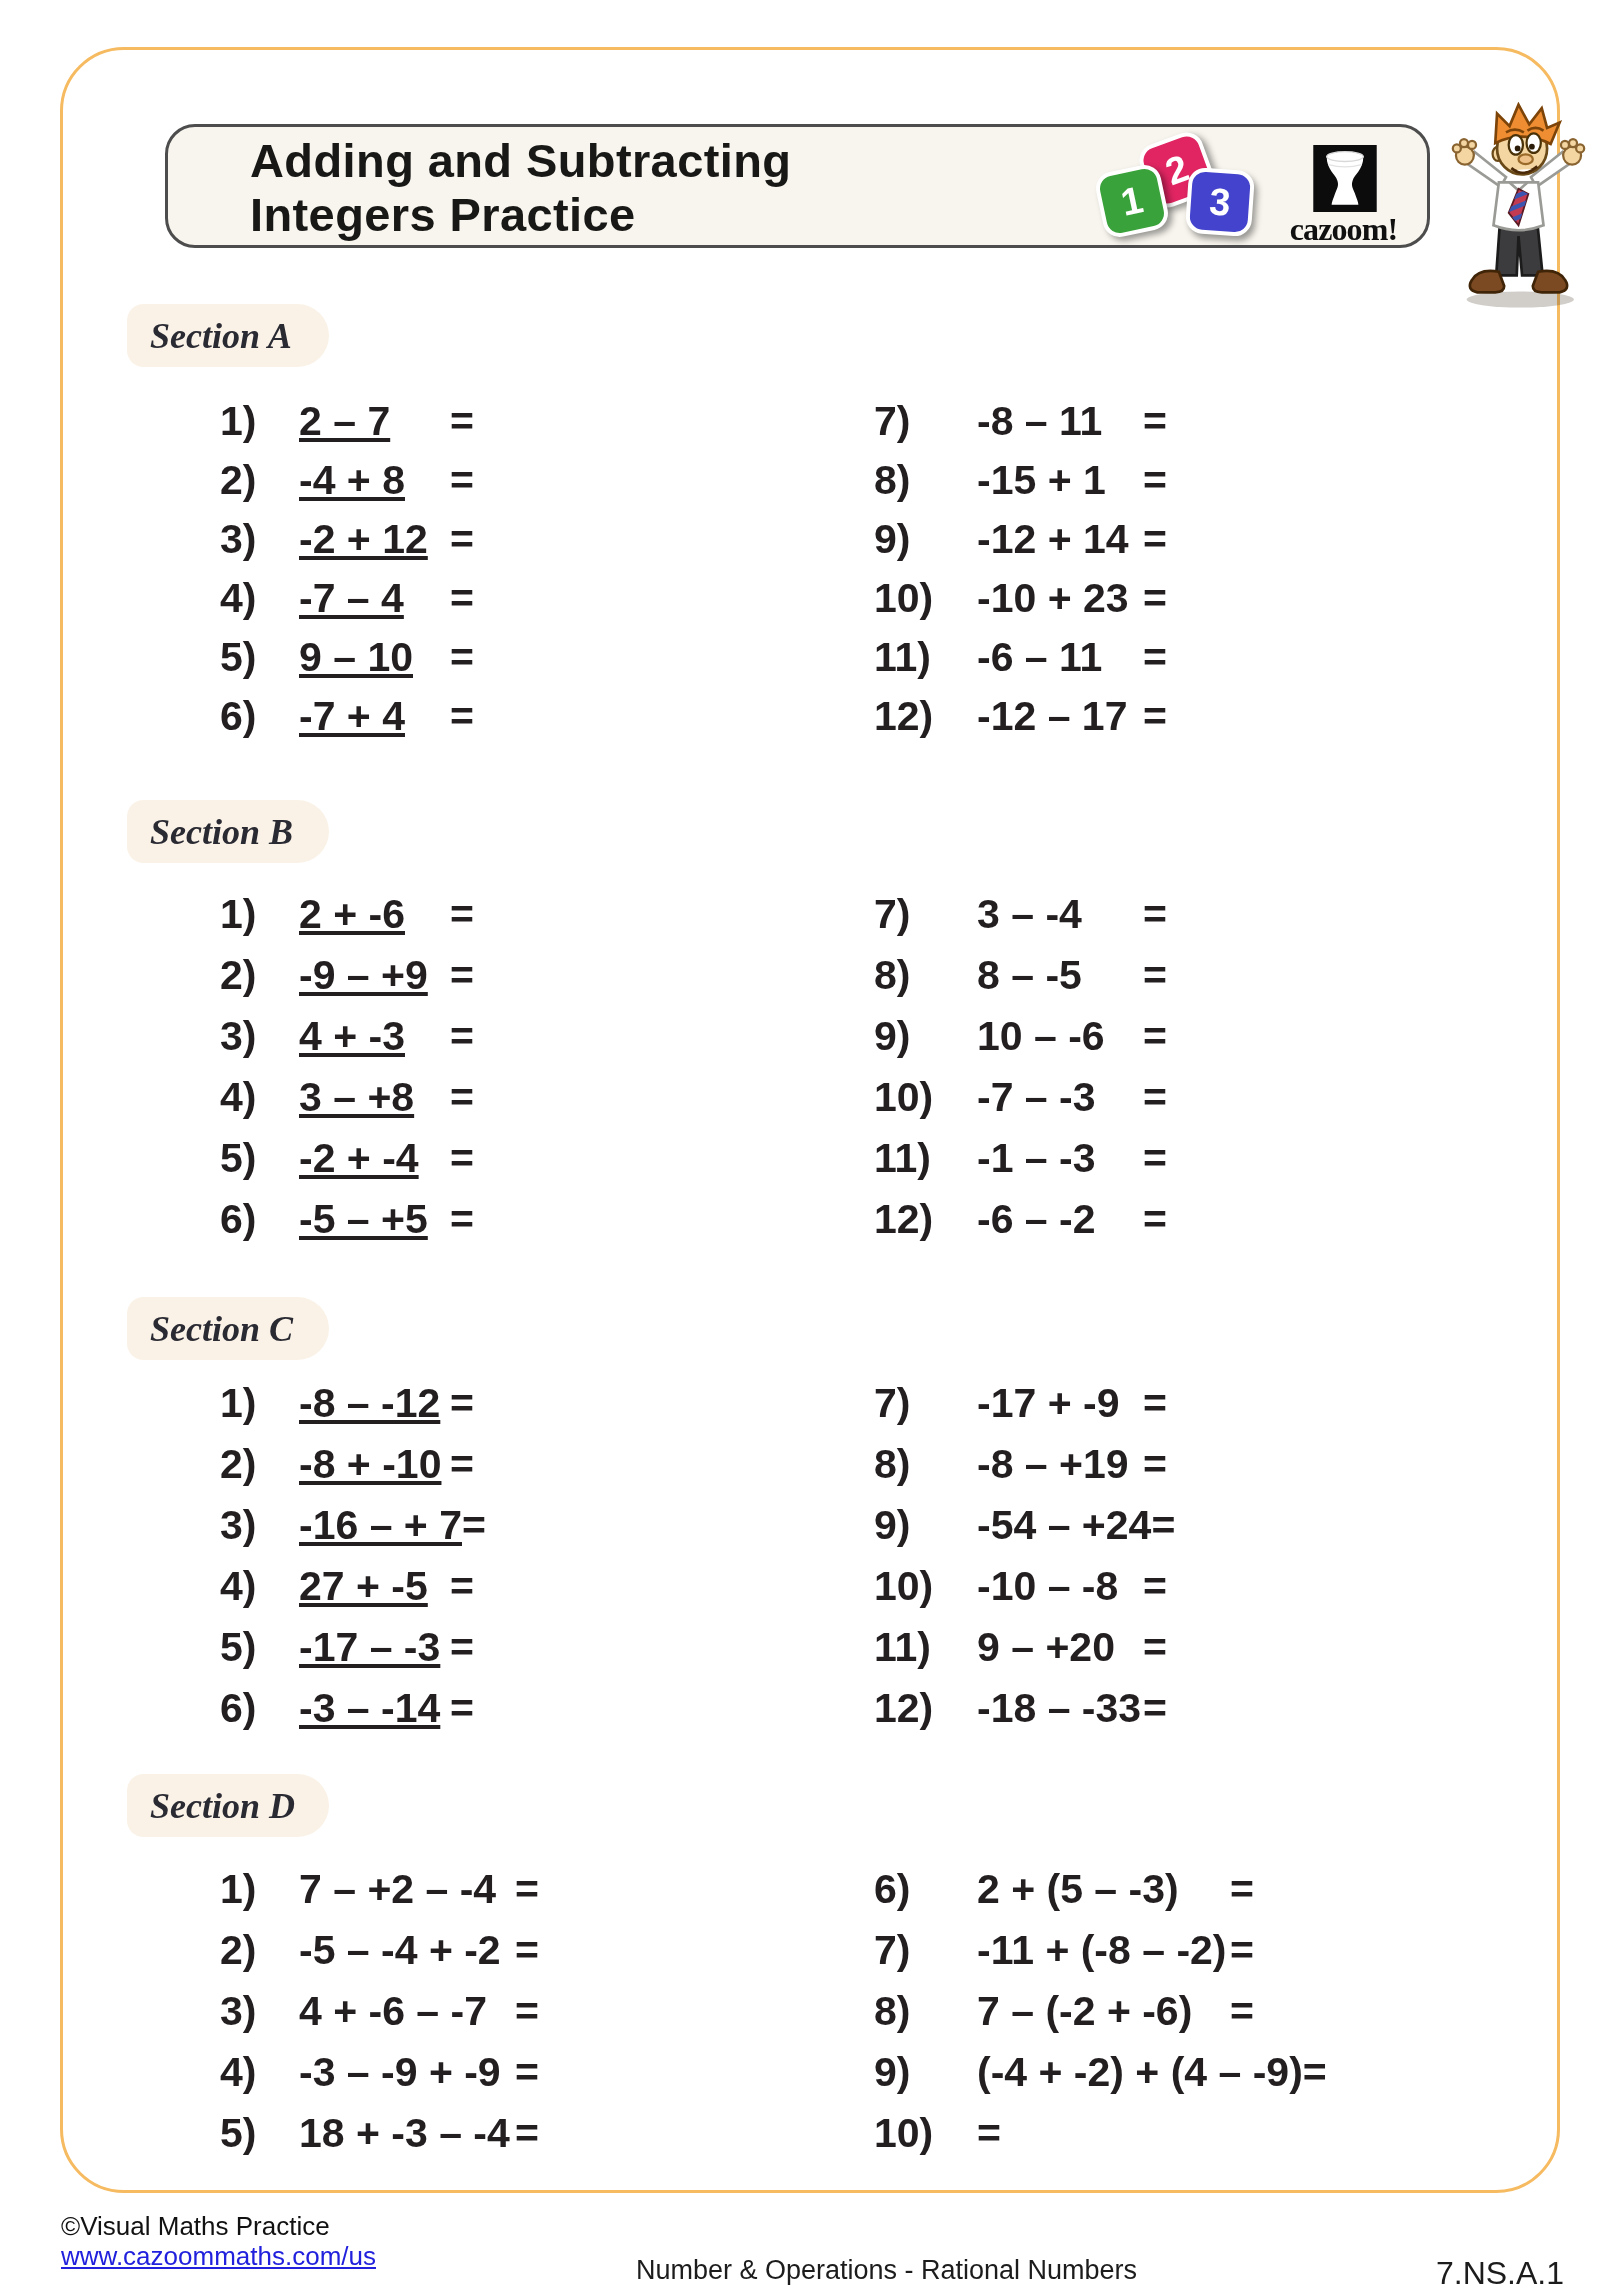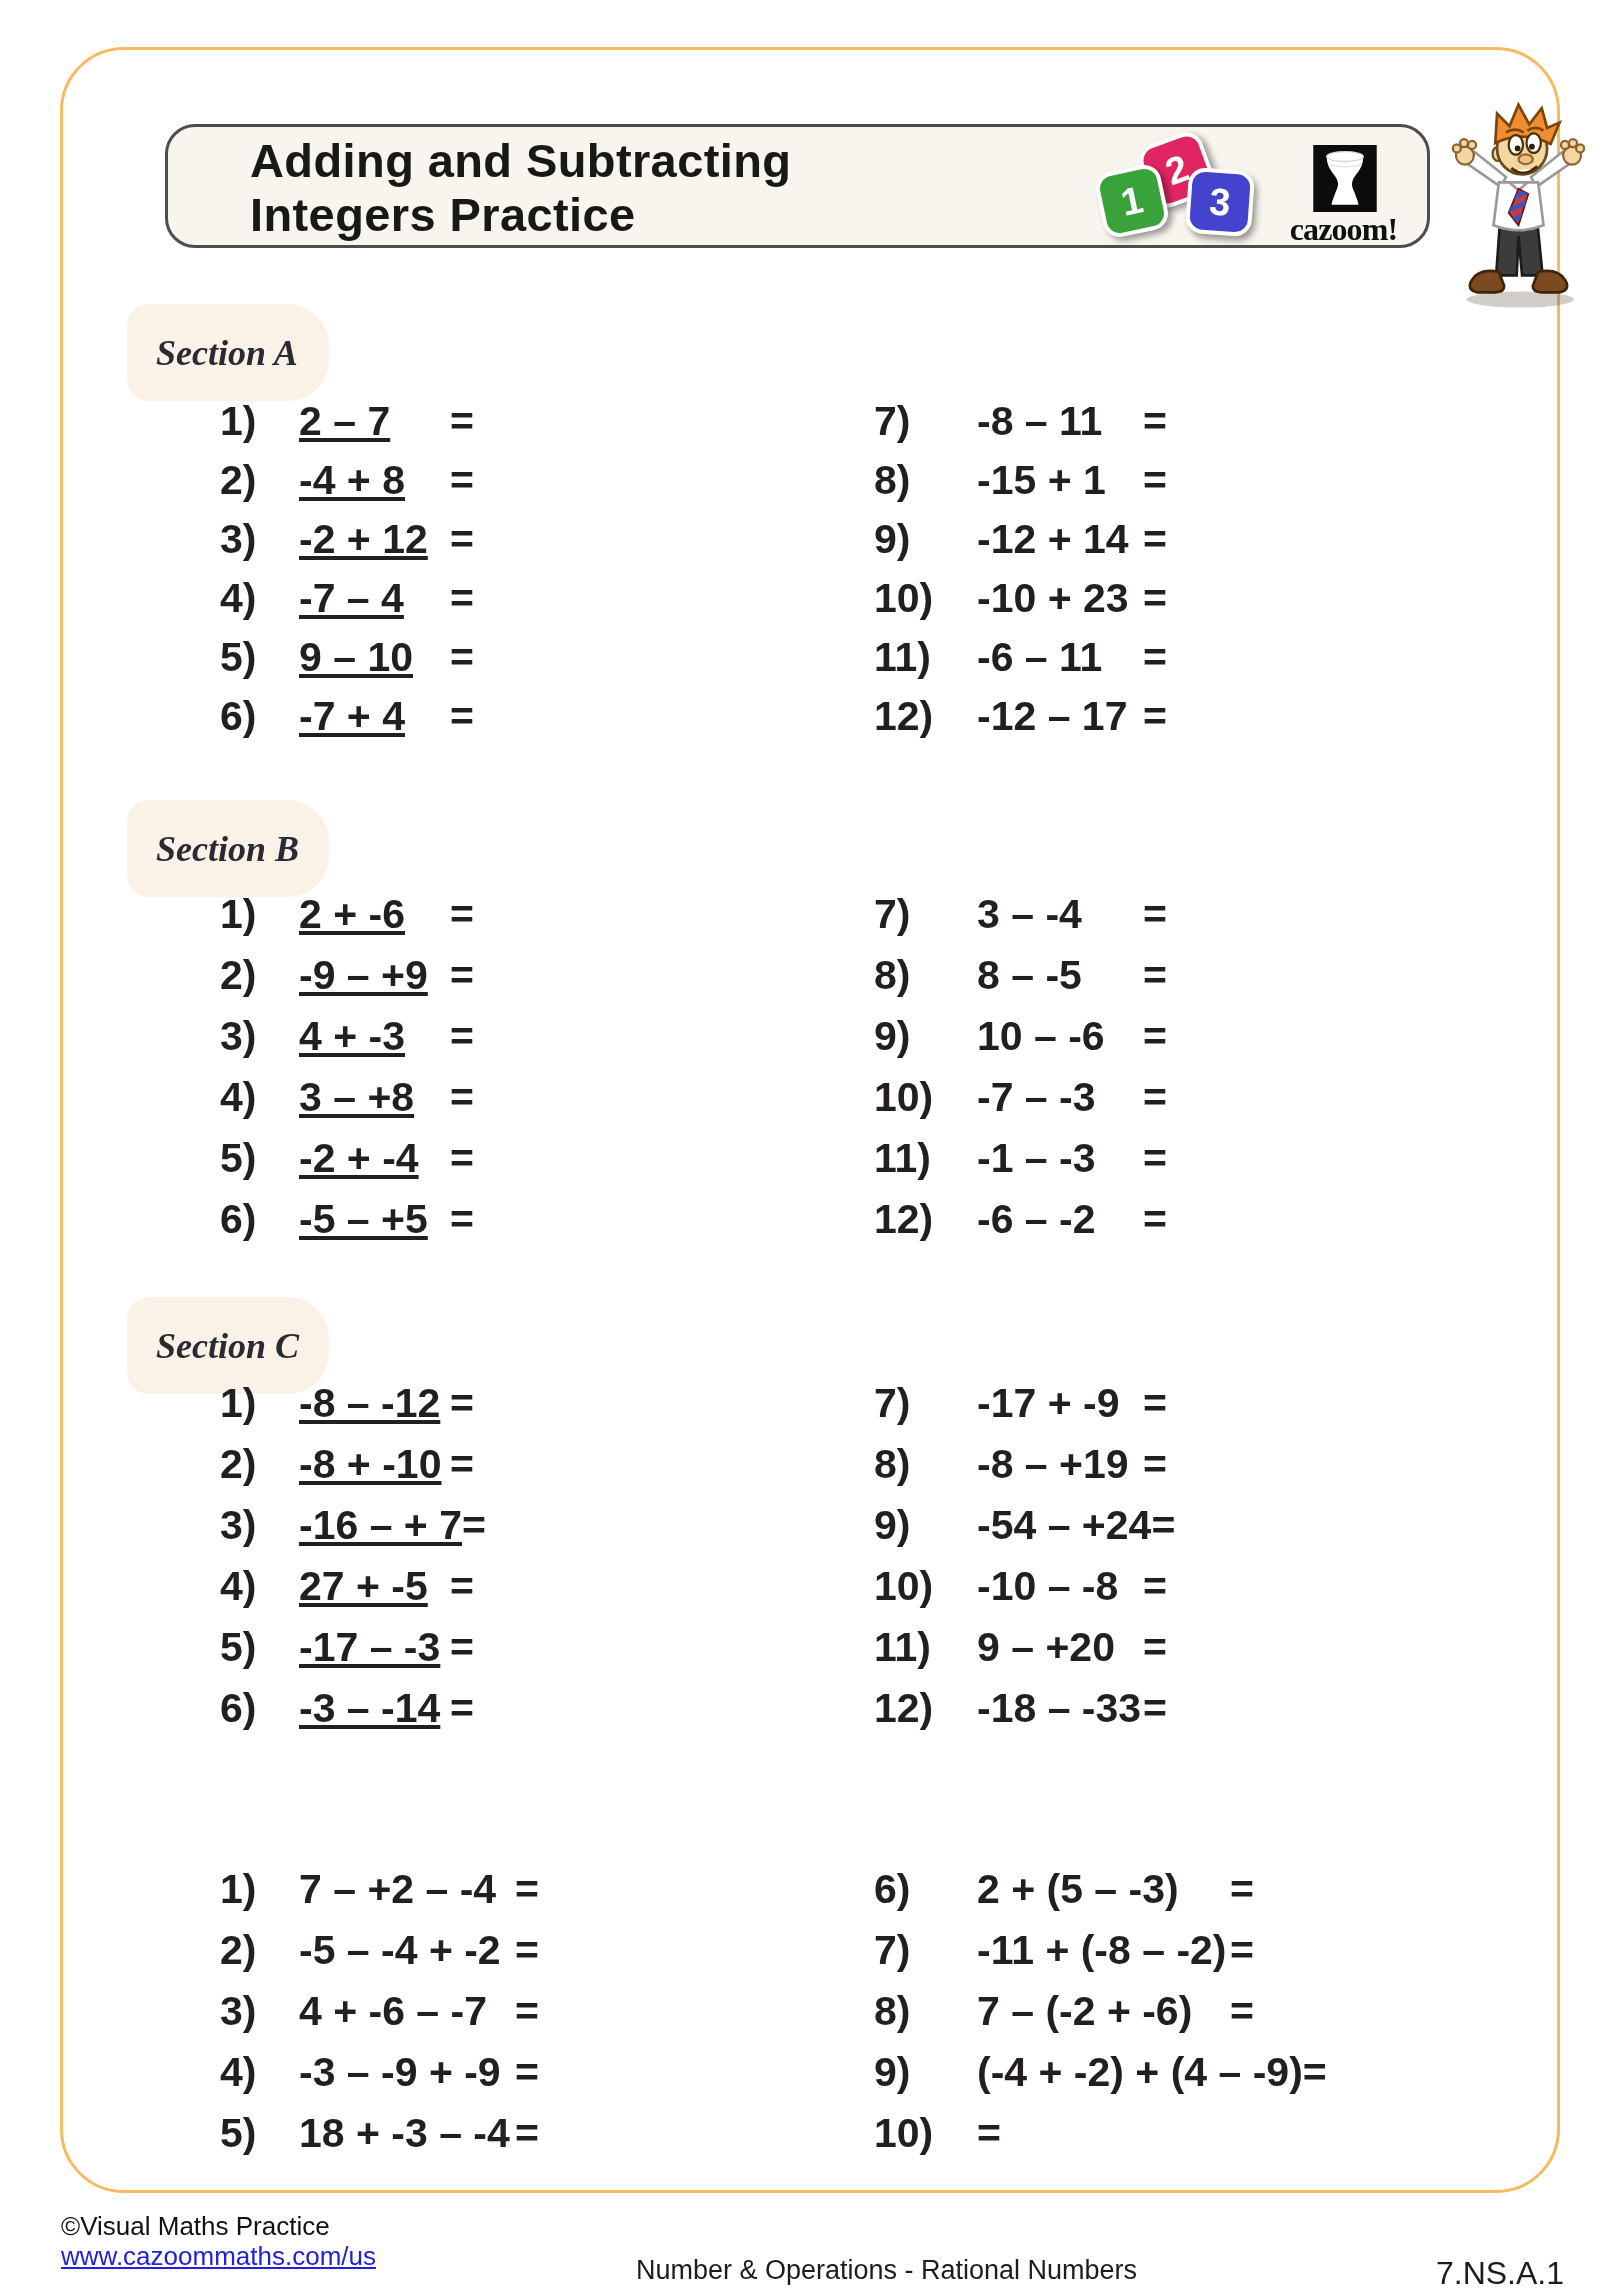--- a/index.html
+++ b/index.html
@@ -29,24 +29,24 @@
   
   .cz-square{position:absolute;left:1145px;top:18px;width:64px;height:67px;}
   .cz-text{position:absolute;left:1104px;top:84px;width:143px;text-align:center;
            font-family:"Liberation Serif",serif;font-weight:bold;font-size:32px;
            letter-spacing:-0.9px;color:#101010;}
 
   
   .mascot{position:absolute;left:1384px;top:52px;width:143px;height:210px;}
 
   
-  .sec-label{position:absolute;left:64px;width:202px;height:97px;background:#faf2e7;
+  .sec-label{position:absolute;left:64px;width:202px;height:63px;background:#faf2e7;
              border-radius:21.5px 41px 41px 21.5px;font-family:"Liberation Serif",serif;
              font-style:italic;font-weight:bold;font-size:36px;color:#2a2a33;
-             display:flex;align-items:center;padding-left:29px;box-sizing:border-box;}
+             display:flex;align-items:center;padding-left:23px;box-sizing:border-box;}
   .label-a{top:254px;} .label-b{top:750px;} .label-c{top:1247px;} .label-d{top:1724px;}
 
   
   .col{position:absolute;display:flex;flex-direction:column;}
   .col-left{left:157px;width:591px;}
   .col-right{left:811px;width:716px;}
   .col-a{top:342px;--rh:59px;}
   .col-b{top:834px;--rh:61px;}
   .col-c{top:1323px;--rh:61px;}
   .col-d{top:1809px;--rh:61px;}
@@ -155,20 +155,21 @@
 
         <ellipse cx="88" cy="64" rx="8" ry="5.5" fill="#eec189" stroke="#9a6a28" stroke-width="2.5"></ellipse>
         <path d="M72 74 Q85 85 101 72" fill="none" stroke="#4a2a08" stroke-width="3"></path>
         <path d="M78 76 Q86 80 95 75 Z" fill="#ffffff"></path>
       </svg>
     </div>
 
     <div class="sec-label label-a">Section A</div>
     <div class="sec-label label-b">Section B</div>
     <div class="sec-label label-c">Section C</div>
+    <div class="sec-label label-d">Section D</div>
 
     <div class="col col-left  col-a ew-abc">
   <div class="row">
     <span class="num">1)</span>
     <span class="expr">2 – 7</span>
     <span class="eq">=</span>
   </div>
 
   <div class="row">
     <span class="num">2)</span>

